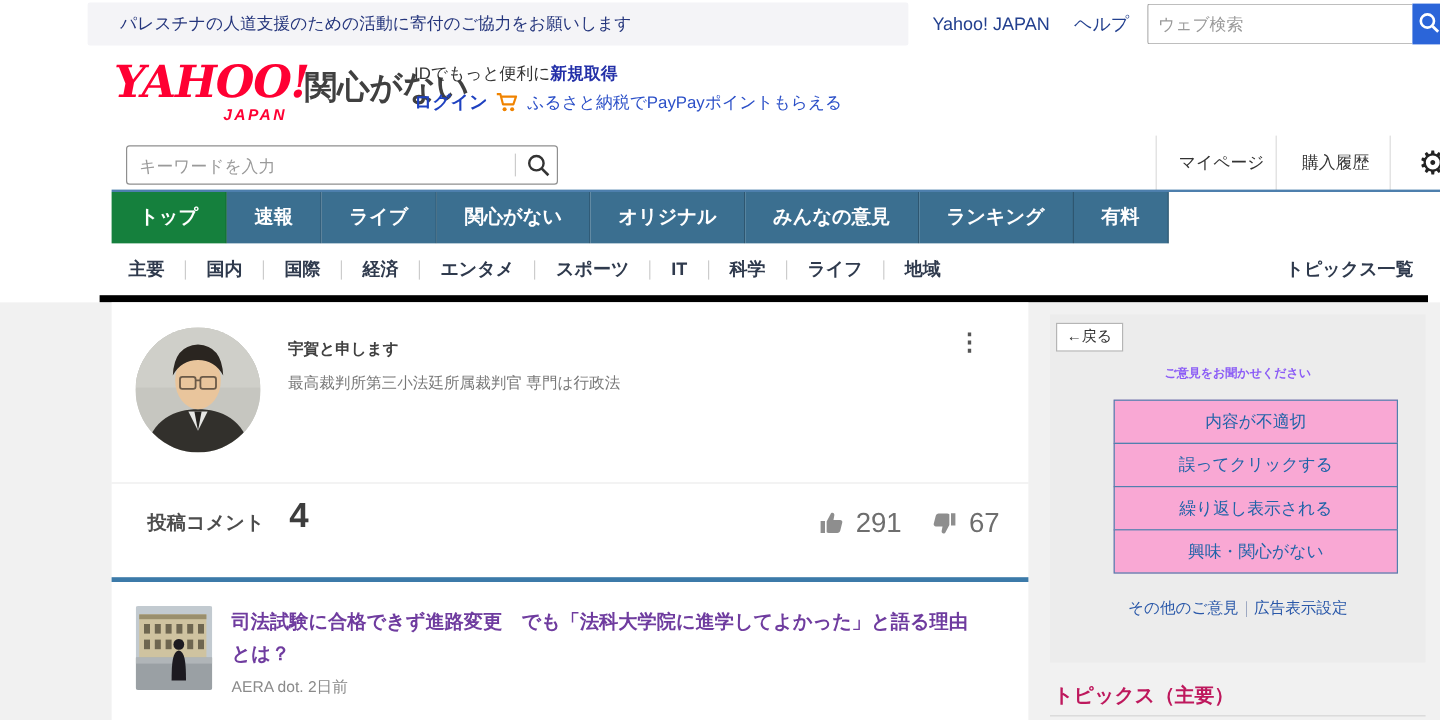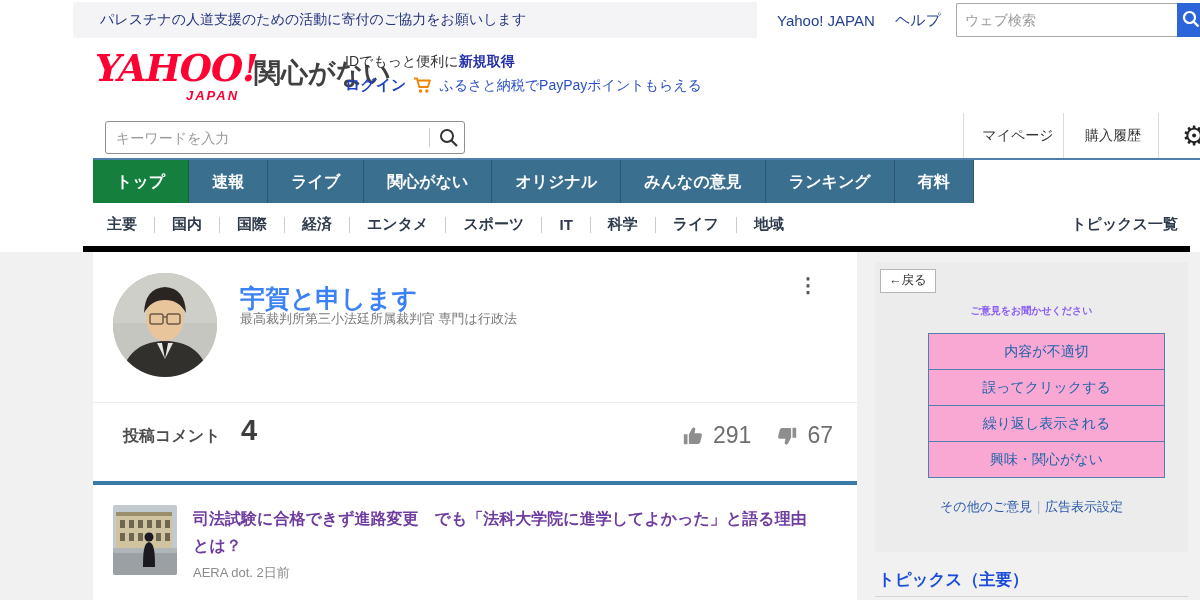--- a/index.html
+++ b/index.html
@@ -69,21 +69,21 @@
     cursor:pointer; white-space:nowrap; }
   .vdiv { width:1px; height:16px; background:#ccc; margin:0 17px; }
   .topics-list-link { margin-left:auto; padding-right:12px; font-size:15px;
     font-weight:bold; color:#2f3a4d; cursor:pointer; }
 
   
   .content-bg { left:0; top:252px; width:1200px; height:348px; background:#f1f1f1; }
   .main-card { left:93px; top:252px; width:764px; height:348px; background:#fff; }
   .avatar { left:20px; top:21px; width:104px; height:104px; border-radius:50%;
     overflow:hidden; background:#c8c8c2; }
-  .p-name { left:147px; top:30px; font-size:25px; font-weight:bold; color:#3b82f6; }
+  .p-name { left:147px; top:30px; font-size:13px; font-weight:bold; color:#404040; }
   .p-desc { left:147px; top:58px; font-size:13px; color:#787878; }
   .kebab { left:700px; top:18px; width:30px; height:30px; font-size:20px;
     font-weight:bold; color:#555; display:flex; align-items:center;
     justify-content:center; cursor:pointer; letter-spacing:0; }
   .card-divider { left:0; top:150px; width:764px; height:1px; background:#ebebeb; }
   .stats-label { left:30px; top:174px; font-size:16px; font-weight:bold; color:#4d4d4d; }
   .stats-count { left:148px; top:162px; font-size:29px; font-weight:600; color:#3d3d3d; }
   .reactions { left:0; top:170px; width:740px; display:flex; justify-content:flex-end;
     align-items:center; gap:9px; color:#6e6e6e; font-size:23px; }
   .blue-line { left:0; top:229px; width:764px; height:4px; background:#3c7aa9; }
@@ -102,21 +102,21 @@
     font-weight:bold; color:#8b5cf6; }
   .fb-options { left:53px; top:71px; width:237px; }
   .fb-option { width:237px; height:37px; background:#f9a8d4; border:1px solid #5180ae;
     margin-top:-1px; color:#1f63a8; font-size:14px; display:flex;
     align-items:center; justify-content:center; cursor:pointer;
     font-family:"Liberation Sans", sans-serif; }
   .fb-option:first-child { margin-top:0; }
   .fb-links { left:0; top:236px; width:313px; text-align:center; font-size:13px; }
   .fb-links .lnk { color:#2a58a9; cursor:pointer; }
   .fb-links .sep { color:#9aa6c0; }
-  .topics-h { left:878px; top:569px; font-size:16.5px; font-weight:bold; color:#1d4ed8;
+  .topics-h { left:878px; top:569px; font-size:16.5px; font-weight:bold; color:#be185d;
     cursor:pointer; }
   .topics-divider { left:875px; top:596px; width:313px; height:1px; background:#d5d5d5; }
 </style>
 </head>
 <body>
 
 <div class="abs donation">パレスチナの人道支援のための活動に寄付のご協力をお願いします</div>
 <div class="abs toplink" style="left:777px;">Yahoo! JAPAN</div>
 <div class="abs toplink" style="left:895px;">ヘルプ</div>
 <input class="abs websearch-input" placeholder="ウェブ検索" style="">

